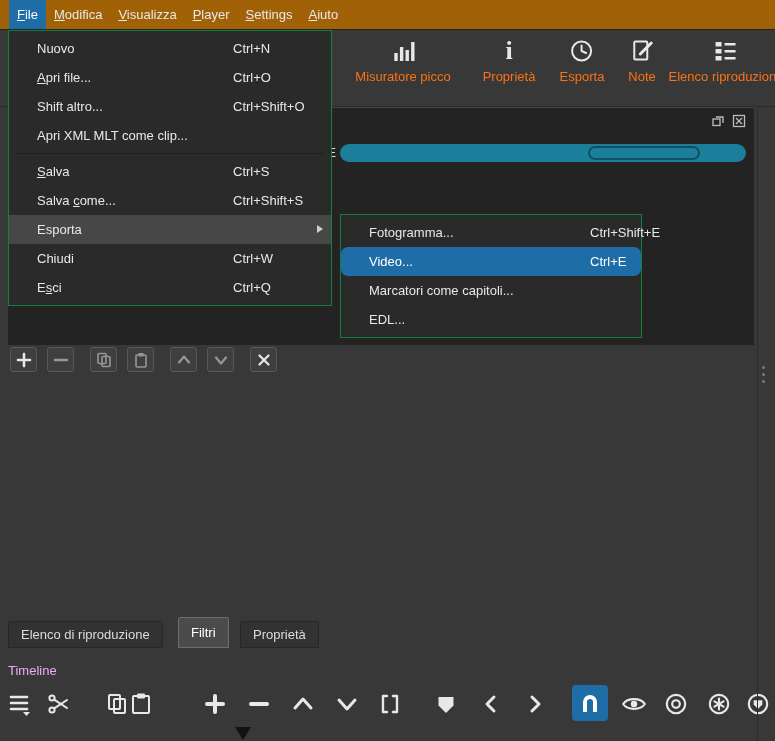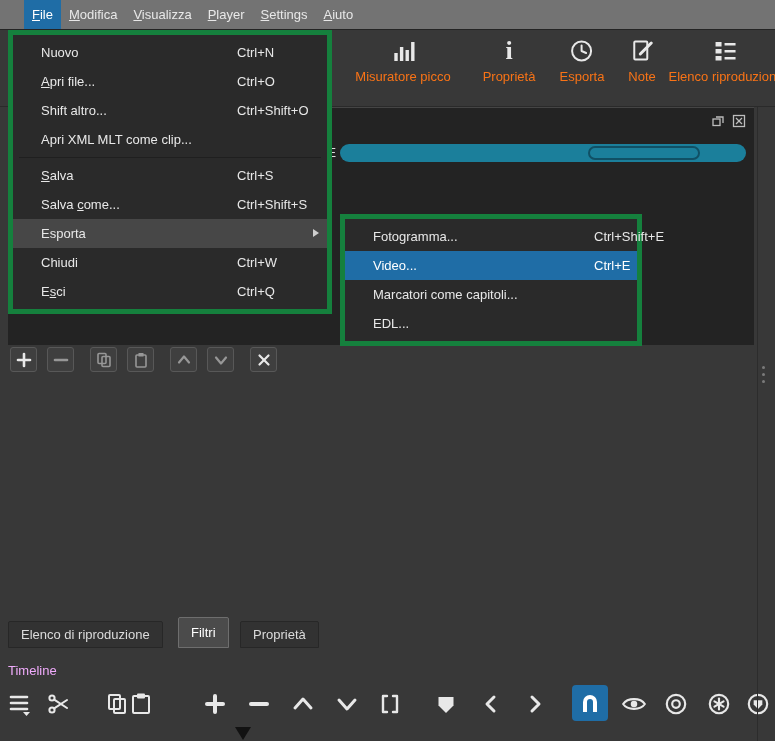--- a/index.html
+++ b/index.html
@@ -1,22 +1,22 @@
 <!DOCTYPE html>
 <html style="--accent: #1f6da6; --menu-hl: #474747; --teal: #1b7f9b;"><head>
 <meta charset="utf-8">
 <style>
   * { box-sizing: border-box; margin: 0; padding: 0; }
   html,body { width:775px; height:741px; }
   body { font-family:"Liberation Sans", sans-serif; background:#383838; }
   #stage { position:relative; width:775px; height:741px; overflow:hidden; background:#383838; }
 
   
-  .menubar { position:absolute; left:0; top:0; right:0; height:30px; background:#737373;
-             display:flex; align-items:stretch; padding-left:24px; border-bottom:1px solid #242424; z-index:5; }
+  .menubar { position:absolute; left:0; top:0; right:0; height:30px; background:#a16207;
+             display:flex; align-items:stretch; padding-left:9px; border-bottom:1px solid #242424; z-index:5; }
   .mb-item { padding:0 8px; line-height:29px; font-size:13px; color:#e8e8e8; white-space:nowrap; }
   .mb-item.active { background:var(--accent,#1f6da6); color:#fff; }
   .u { text-decoration:underline; }
 
   
   .tb-item { position:absolute; top:36px; transform:translateX(-50%); text-align:center; }
   .tb-icon { height:30px; display:flex; align-items:center; justify-content:center; margin-bottom:3px; }
   .tb-label { font-size:13px; color:#f97316; white-space:nowrap; }
   .info-glyph { font-family:"Liberation Serif", serif; font-weight:bold; font-size:26px; color:#e8e8e8; line-height:26px; }
 
@@ -47,28 +47,28 @@
   .tt { position:absolute; top:687px; width:34px; height:34px; display:flex; align-items:center; justify-content:center; }
   .tt.snap { left:572px; top:685px; width:36px; height:36px; background:var(--accent,#1f6da6); border-radius:4px; }
   .playhead { position:absolute; left:235px; top:727px; width:0; height:0;
               border-left:8px solid transparent; border-right:8px solid transparent; border-top:13px solid #121212; }
 
   .scroll-dots { position:absolute; left:762px; top:366px; display:flex; flex-direction:column; gap:4px; }
   .scroll-dots i { width:3px; height:3px; border-radius:50%; background:#7a7a7a; }
   .vline { position:absolute; left:757px; top:107px; bottom:0; width:1px; background:#2c2c2c; }
 
   
-  .menu { position:absolute; background:#2a2a2a; border:5px solid #15803d; z-index:30; padding:3px 0; }
+  .menu { position:absolute; background:#2a2a2a; border:1px solid #15803d; z-index:30; padding:3px 0; }
   #file-menu { left:8px; top:30px; width:324px; }
   #export-submenu { left:340px; top:214px; width:302px; z-index:31; }
   .mi { position:relative; height:29px; line-height:29px; padding-left:28px; font-size:13px; color:#e8e8e8; white-space:nowrap; }
   .mi .mi-s { position:absolute; left:224px; top:0; }
   #export-submenu .mi .mi-s { left:205px;margin-left:44px; }
   .mi.hl { background:var(--menu-hl,#474747); }
-  .mi.sel { background:var(--accent,#1f6da6); color:#fff; }
+  .mi.sel { background:var(--accent,#1f6da6); color:#fff;border-radius:7px; }
   .menu-sep { height:1px; background:#1f1f1f; margin:3px 6px; }
   .arrow { position:absolute; right:8px; top:10px; width:0; height:0;
            border-left:6px solid #cfcfcf; border-top:4.5px solid transparent; border-bottom:4.5px solid transparent; }
 </style>
 </head>
 <body>
 
 <div id="stage">
 
   <div class="menubar">

